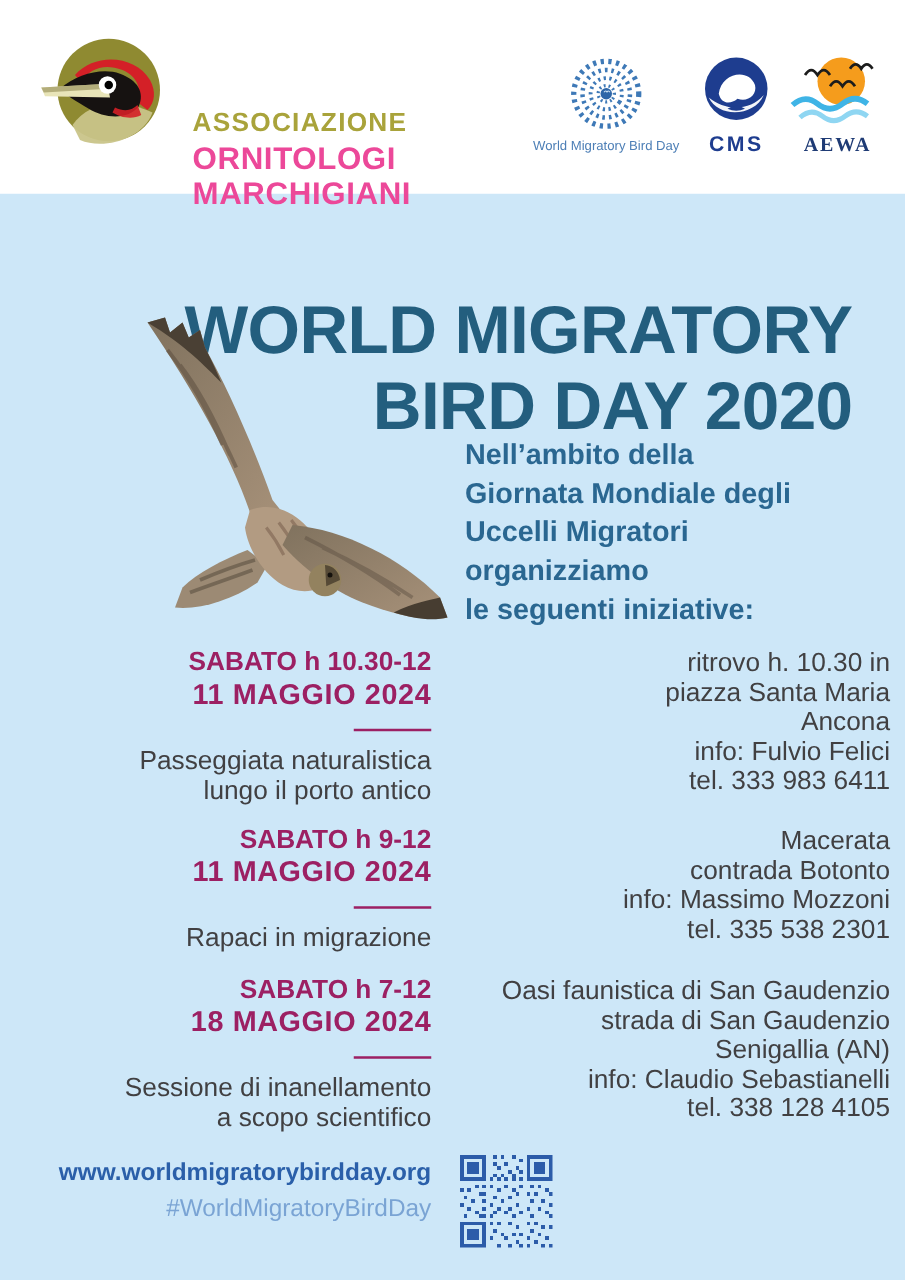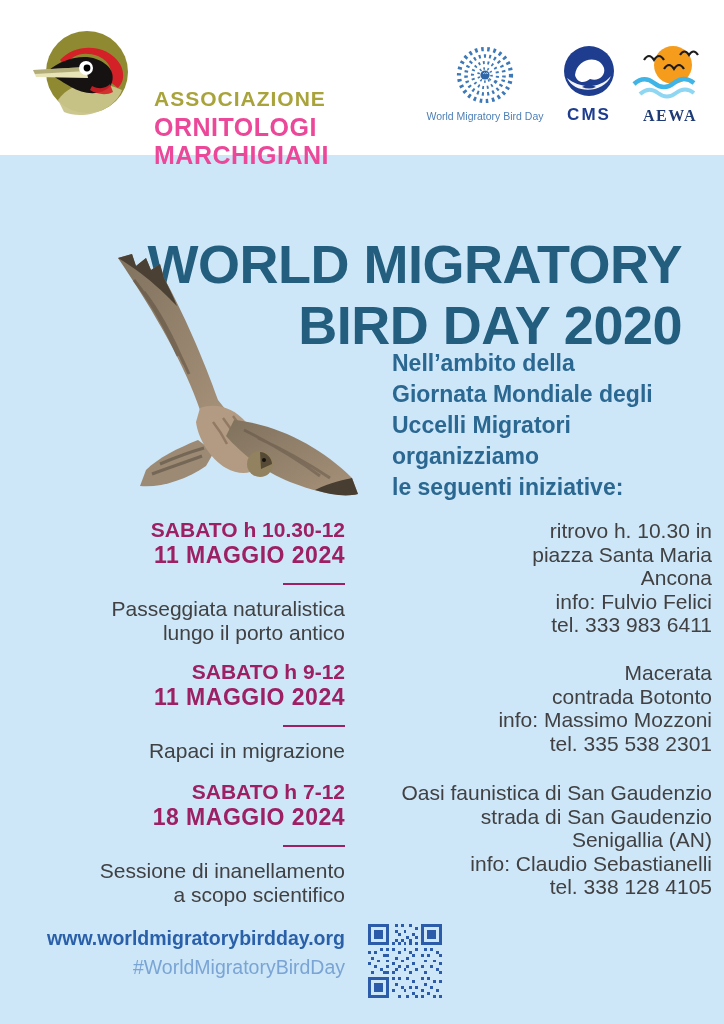--- a/index.html
+++ b/index.html
@@ -27,21 +27,21 @@
     position:absolute;left:40px;top:186px;width:642px;text-align:right;
     color:#235E7E;font-size:54px;line-height:61px;font-weight:bold;
     letter-spacing:-0.5px;
     margin-top:48px;
   }
   
   .bird{position:absolute;left:48px;top:252px;}
   
   .intro{
     position:absolute;left:372px;top:348px;width:330px;
-    color:#2A6791;font-size:23px;line-height:31px;font-weight:bold;margin-left:20px;
+    color:#2A6791;font-size:23px;line-height:31px;font-weight:bold;
   }
   
   .event{position:absolute;left:0;width:724px;}
   .ev1{top:518px;} .ev2{top:660px;} .ev3{top:780px;}
   .ev-left{position:absolute;left:40px;top:0;width:305px;text-align:right;}
   .ev-time{color:#9C2063;font-size:21px;font-weight:bold;line-height:24px;}
   .ev-date{color:#9C2063;font-size:23px;font-weight:bold;letter-spacing:0.5px;line-height:26px;}
   .ev-rule{width:62px;height:2px;background:#9C2063;margin:15px 0 12px auto;}
   .ev-title{color:#414042;font-size:21px;line-height:24px;}
   .ev-right{position:absolute;left:372px;top:1px;width:340px;}

